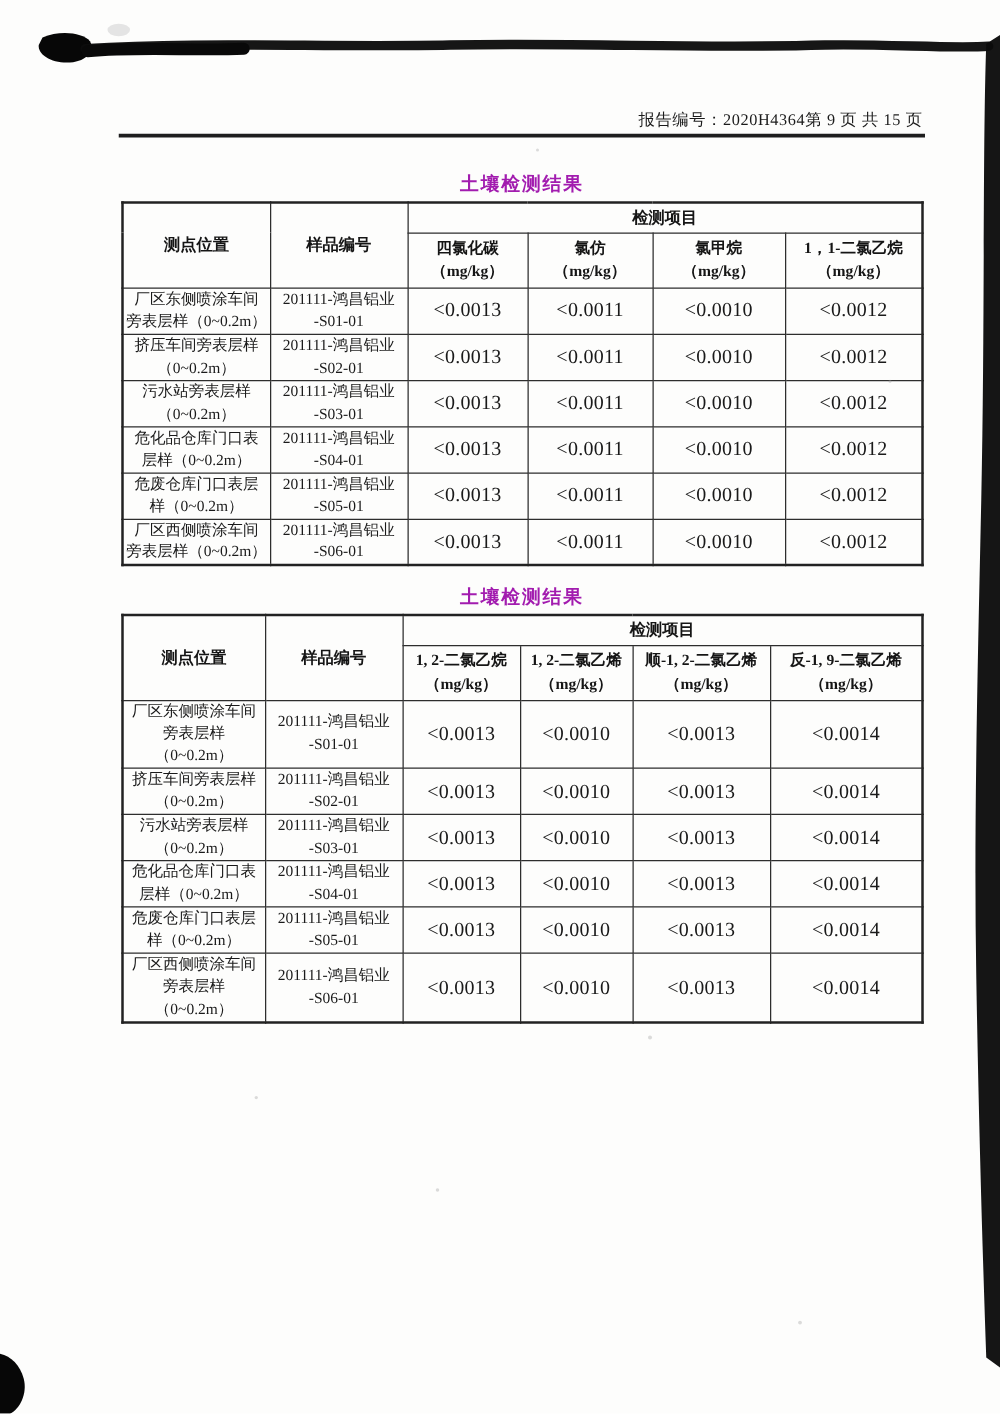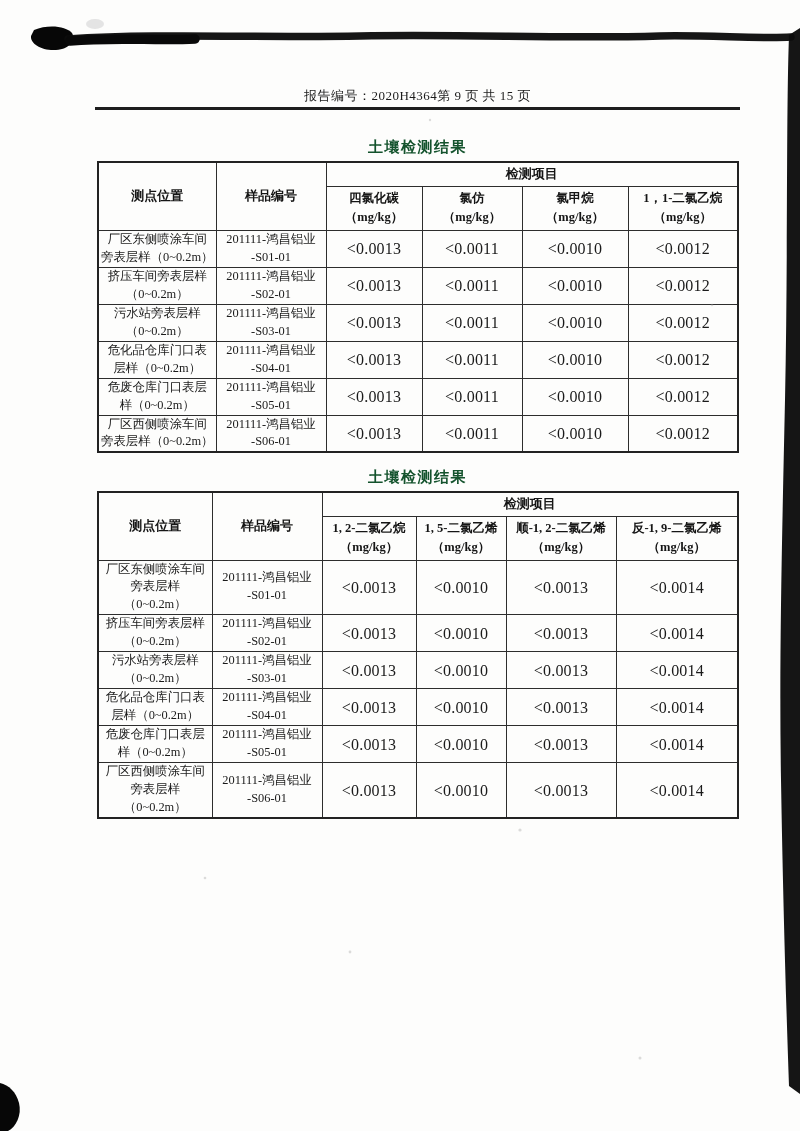--- a/index.html
+++ b/index.html
@@ -9,33 +9,33 @@
     position:relative;
     overflow:hidden;
     font-family:"Liberation Serif","DejaVu Serif",serif;
     color:#1b1b1b;
   }
   .page { position:absolute; inset:0; background:#fdfdfc; }
 
   
   .doc-header {
     position:absolute; left:97px; top:87px; width:641px;
-    display:flex; justify-content:center; align-items:flex-end;
+    display:flex; justify-content:flex-end; align-items:flex-end;
     font-size:13px; letter-spacing:0.5px;
   }
   .header-rule {
     position:absolute; left:95px; top:107px; width:645px; height:3px;
     background:#1e1e1e; filter:blur(0.3px);
   }
 
   
   .table-title {
     position:absolute; left:97px; width:641px;
     text-align:center; font-weight:bold; font-size:15px; letter-spacing:1.5px;
-    color:#14532d;
+    color:#a21caf;
   }
   .title-1 { top:138px; }
   .title-2 { top:468px; }
 
   
   table.results-table {
     position:absolute; left:97px; width:641px;
     border-collapse:collapse; table-layout:fixed;
     border:2px solid #222;
   }
@@ -175,21 +175,21 @@
     </colgroup>
     <thead>
       <tr class="group-row">
         <th rowspan="2">测点位置</th>
         <th rowspan="2">样品编号</th>
         <th colspan="4">检测项目</th>
       </tr>
       <tr class="param-row">
         <th class="pre">1, 2-二氯乙烷
 （mg/kg）</th>
-        <th class="pre">1, 5-二氯乙烯
+        <th class="pre">1, 2-二氯乙烯
 （mg/kg）</th>
         <th class="pre">顺-1, 2-二氯乙烯
 （mg/kg）</th>
         <th class="pre">反-1, 9-二氯乙烯
 （mg/kg）</th>
       </tr>
     </thead>
     <tbody>
       <tr class="data-row">
         <td class="pre">厂区东侧喷涂车间

